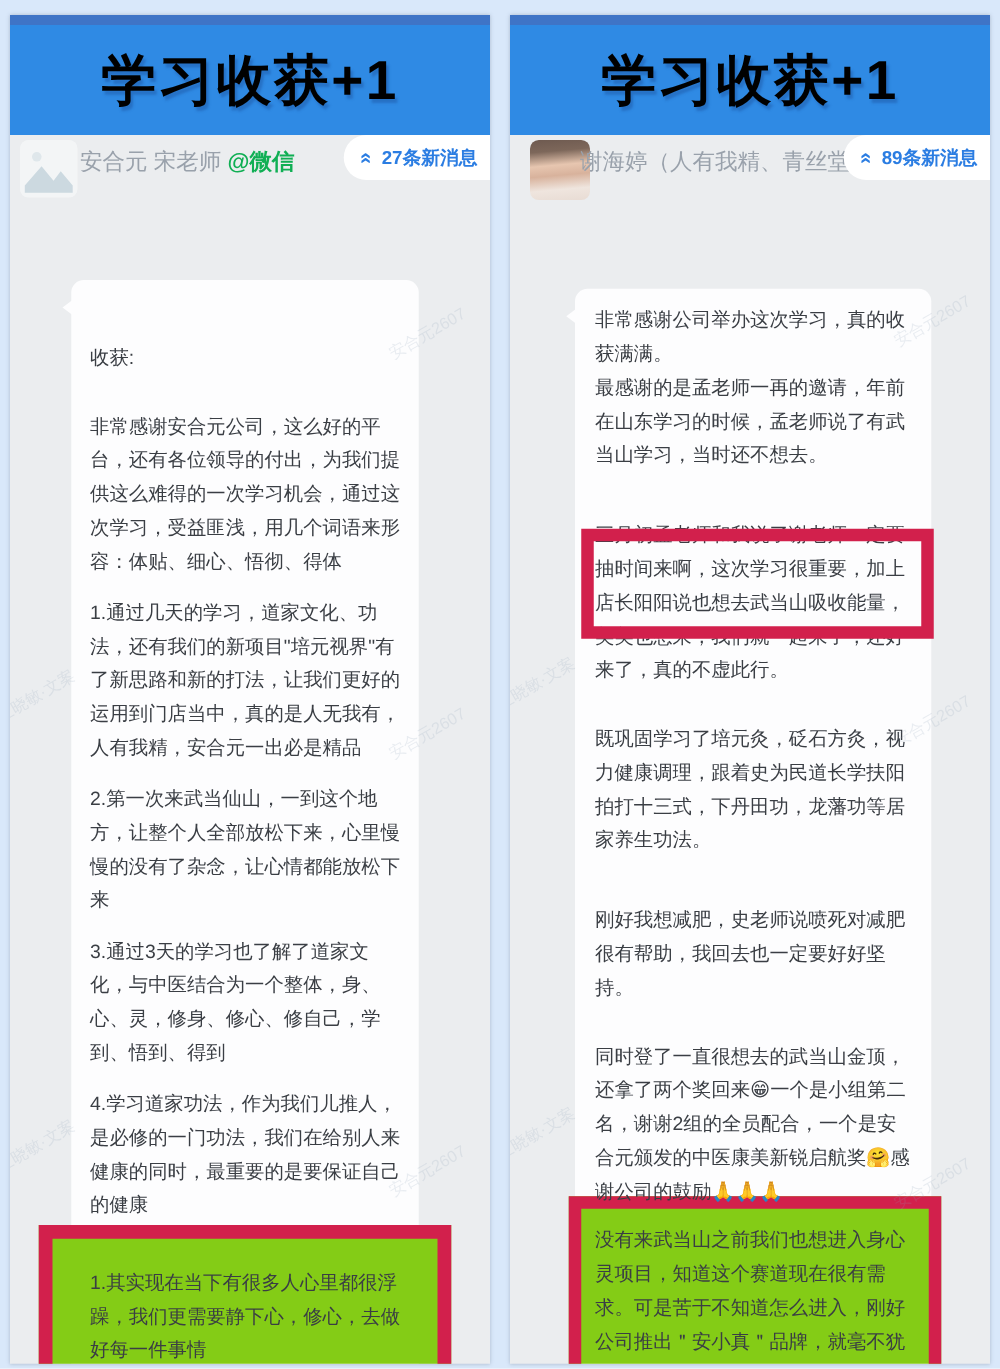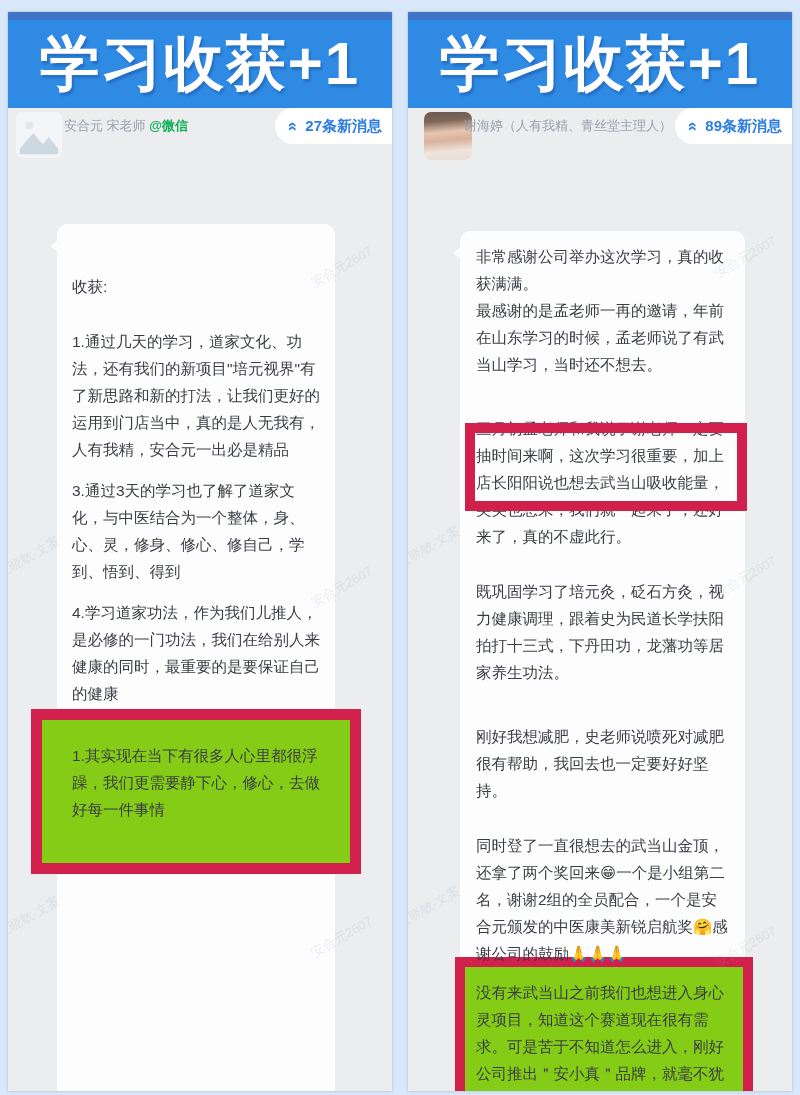--- a/index.html
+++ b/index.html
@@ -16,29 +16,29 @@
   *{margin:0;box-sizing:content-box;}
   html,body{background:#fff;}
   body{font-family:"Liberation Sans","DejaVu Sans",sans-serif;}
   .page{position:relative;width:800px;height:1095px;background:var(--page-bg);overflow:hidden;}
   .panel{position:absolute;top:12px;width:384px;height:1079px;overflow:hidden;background:var(--content-bg);
          box-shadow:0 0 3px rgba(110,125,145,.45);}
   .panel.left{left:8px;}
   .panel.right{left:408px;}
   .strip{height:8px;background:var(--strip-blue);}
   .hdr{height:88px;background:var(--hdr-blue);display:flex;align-items:center;justify-content:center;}
-  .hdr span{color:#ffffff;font-size:60px;font-weight:bold;letter-spacing:2px;
+  .hdr span{color:#000000;font-size:44px;font-weight:bold;letter-spacing:2px;
             text-shadow:2px 3px 2px rgba(25,75,150,.4);white-space:nowrap;}
   .content{position:relative;height:983px;}
   .avatar{position:absolute;top:4px;width:46px;height:46px;border-radius:7px;overflow:hidden;background:#f3f5f6;}
   .panel.left .avatar{left:8px;}
   .panel.right .avatar{left:16px;width:48px;height:48px;}
   .avatar svg{display:block;width:100%;height:100%;}
   .av-photo{background:linear-gradient(175deg,#6e5a50 0%,#7d675a 20%,#e7c6b0 42%,#d8b29c 58%,#efe5de 80%,#e8dcd4 100%);}
-  .sender{position:absolute;top:9px;font-size:13px;color:var(--name);white-space:nowrap;}
+  .sender{position:absolute;top:9px;font-size:18px;color:var(--name);white-space:nowrap;}
   .panel.left .sender{left:56px;}
   .panel.right .sender{left:56px;}
   .sender .wx{color:var(--wx-green);font-weight:bold;}
   .badge{position:absolute;right:0;top:0;height:36px;background:#fff;border-radius:18px 0 0 18px;
          display:flex;align-items:center;gap:7px;padding:0 10px 0 14px;z-index:5;
          color:var(--badge-blue);font-size:15px;font-weight:600;white-space:nowrap;}
   .chev{display:inline-block;transform:rotate(90deg);font-size:17px;line-height:1;font-weight:bold;}
   .bubble{position:absolute;background:#fdfdfe;border-radius:10px;height:1400px;z-index:1;
           font-size:15.5px;line-height:27px;color:var(--txt);overflow-wrap:anywhere;word-break:break-all;}
   .bubble::before{content:'';position:absolute;left:-7px;top:16px;border-top:6px solid transparent;
@@ -86,21 +86,23 @@
         <span>安合元 宋老师</span>
         <span class="wx">@微信</span>
       </div>
       <div class="badge">
         <span class="chev">«</span>
         <span>27条新消息</span>
       </div>
 
       <div class="bubble">
         <p class="mb28">收获:</p>
+        <p>非常感谢安合元公司，这么好的平台，还有各位领导的付出，为我们提供这么难得的一次学习机会，通过这次学习，受益匪浅，用几个词语来形容：体贴、细心、悟彻、得体</p>
         <p>1.通过几天的学习，道家文化、功法，还有我们的新项目"培元视界"有了新思路和新的打法，让我们更好的运用到门店当中，真的是人无我有，人有我精，安合元一出必是精品</p>
+        <p>2.第一次来武当仙山，一到这个地方，让整个人全部放松下来，心里慢慢的没有了杂念，让心情都能放松下来</p>
         <p>3.通过3天的学习也了解了道家文化，与中医结合为一个整体，身、心、灵，修身、修心、修自己，学到、悟到、得到</p>
         <p>4.学习道家功法，作为我们儿推人，是必修的一门功法，我们在给别人来健康的同时，最重要的是要保证自己的健康</p>
         <div class="redbox rb-l">
           <p>1.其实现在当下有很多人心里都很浮躁，我们更需要静下心，修心，去做好每一件事情</p>
 
         </div>
       </div>
     </div>
   </div>
 

